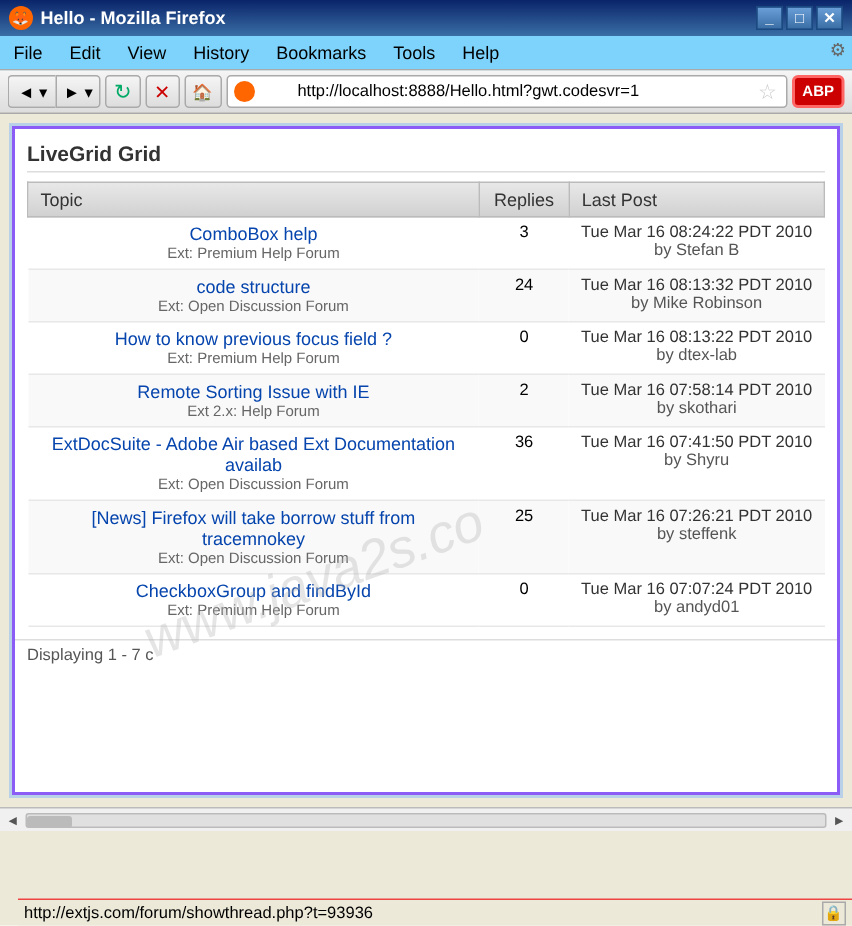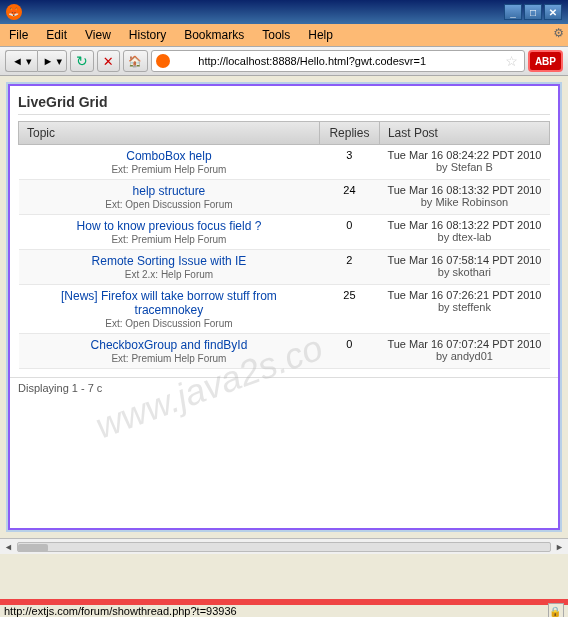--- a/index.html
+++ b/index.html
@@ -16,21 +16,21 @@
       align-items: center;
       justify-content: space-between;
     }
     .window-title-left { display: flex; align-items: center; gap: 5px; }
     .window-icon { width: 16px; height: 16px; background: #ff6600; border-radius: 50%; display: flex; align-items: center; justify-content: center; font-size: 9px; color: white; font-weight: bold; }
     .window-controls { display: flex; gap: 2px; }
     .win-btn { background: linear-gradient(to bottom, #6a9fd8, #3a6ea5); border: 1px solid #1a4a80; color: white; font-size: 10px; width: 18px; height: 16px; display: flex; align-items: center; justify-content: center; cursor: pointer; }
 
     
     .menubar {
-      background: #fdba74;
+      background: #7dd3fc;
       border-bottom: 1px solid #aaa;
       padding: 2px 4px;
       display: flex;
       gap: 8px;
       font-size: 12px;
     }
     .menubar-item { padding: 2px 5px; cursor: pointer; color: #000; }
     .menubar-settings { margin-left: auto; color: #666; }
 
     
@@ -68,28 +68,28 @@
     .topic-forum { color: #666; font-size: 10px; }
     .replies-cell { text-align: center; vertical-align: top; padding-top: 4px; }
     .lastpost-cell { font-size: 11px; color: #333; white-space: nowrap; }
     .lastpost-by { color: #555; font-size: 11px; }
     .watermark { position: absolute; top: 280px; left: 80px; font-size: 36px; color: rgba(180,180,180,0.35); transform: rotate(-20deg); pointer-events: none; z-index: 10; font-style: italic; }
     .grid-footer { text-align: left; padding: 4px 8px; font-size: 11px; color: #555; border-top: 1px solid #ddd; margin-top: 0; }
 
     
     .statusbar {
       background: #ece9d8;
-      border-top: 6px solid #ef4444;
+      border-top: 1px solid #ef4444;
       height: 18px;
       display: flex;
       align-items: center;
       padding: 0 4px;
       position: absolute;
       bottom: 0;
-      left: 0;
+      left: 12px;
       right: 0;
     }
     .status-url { font-size: 11px; color: #000; flex: 1; }
     .status-icon { width: 16px; height: 16px; background: #ece9d8; border: 1px solid #aaa; display: flex; align-items: center; justify-content: center; font-size: 10px; margin-left: auto; }
 
     
     .scrollbar-area {
       background: #f0f0f0;
       border-top: 1px solid #bbb;
       height: 16px;
@@ -100,20 +100,21 @@
     .scrollbar-track { flex: 1; background: #e0e0e0; height: 10px; border: 1px solid #bbb; border-radius: 2px; margin: 0 2px; }
     .scrollbar-thumb { width: 30px; background: #bbb; height: 8px; border-radius: 2px; margin: 1px 0; }
     .scroll-arrow { font-size: 9px; color: #555; cursor: pointer; padding: 0 2px; }
   </style>
 </head>
 <body>
 
 <div class="window-titlebar">
   <div class="window-title-left">
     <div class="window-icon">🦊</div>
+    <span>Hello - Mozilla Firefox</span>
   </div>
   <div class="window-controls">
     <div class="win-btn">_</div>
     <div class="win-btn">□</div>
     <div class="win-btn">✕</div>
   </div>
 </div>
 
 <div class="menubar">
   <span class="menubar-item">File</span>
@@ -164,21 +165,21 @@
         <span class="topic-forum">Ext: Premium Help Forum</span>
       </td>
       <td class="replies-cell">3</td>
       <td class="lastpost-cell">
         Tue Mar 16 08:24:22 PDT 2010<br>
         <span class="lastpost-by">by Stefan B</span>
       </td>
     </tr>
             <tr class="grid-row">
       <td>
-        <a class="topic-link">help structure</a><br>
+        <a class="topic-link">code structure</a><br>
         <span class="topic-forum">Ext: Open Discussion Forum</span>
       </td>
       <td class="replies-cell">24</td>
       <td class="lastpost-cell">
         Tue Mar 16 08:13:32 PDT 2010<br>
         <span class="lastpost-by">by Mike Robinson</span>
       </td>
     </tr>
             <tr class="grid-row">
       <td>
@@ -193,20 +194,31 @@
     </tr>
             <tr class="grid-row">
       <td>
         <a class="topic-link">Remote Sorting Issue with IE</a><br>
         <span class="topic-forum">Ext 2.x: Help Forum</span>
       </td>
       <td class="replies-cell">2</td>
       <td class="lastpost-cell">
         Tue Mar 16 07:58:14 PDT 2010<br>
         <span class="lastpost-by">by skothari</span>
+      </td>
+    </tr>
+            <tr class="grid-row">
+      <td>
+        <a class="topic-link">ExtDocSuite - Adobe Air based Ext Documentation availab</a><br>
+        <span class="topic-forum">Ext: Open Discussion Forum</span>
+      </td>
+      <td class="replies-cell">36</td>
+      <td class="lastpost-cell">
+        Tue Mar 16 07:41:50 PDT 2010<br>
+        <span class="lastpost-by">by Shyru</span>
       </td>
     </tr>
             <tr class="grid-row">
       <td>
         <a class="topic-link">[News] Firefox will take borrow stuff from tracemnokey</a><br>
         <span class="topic-forum">Ext: Open Discussion Forum</span>
       </td>
       <td class="replies-cell">25</td>
       <td class="lastpost-cell">
         Tue Mar 16 07:26:21 PDT 2010<br>

